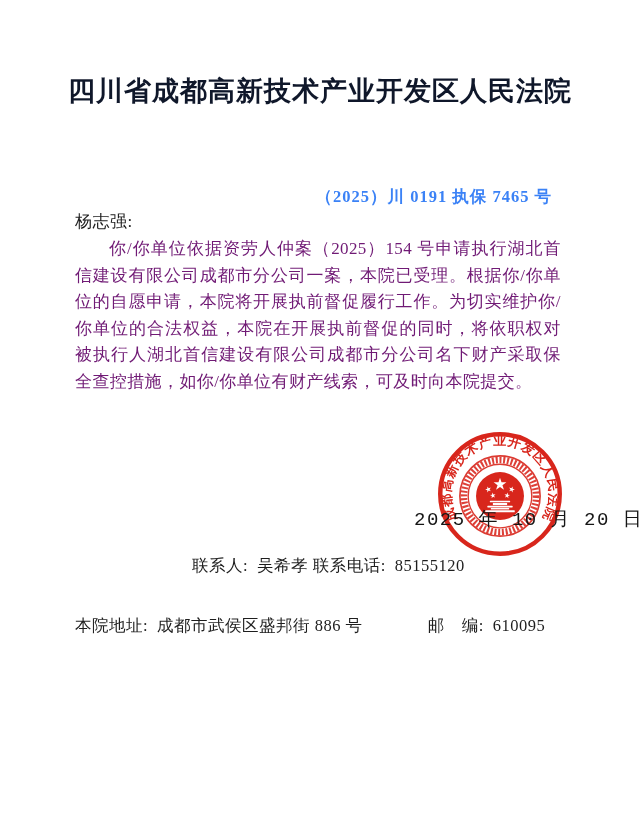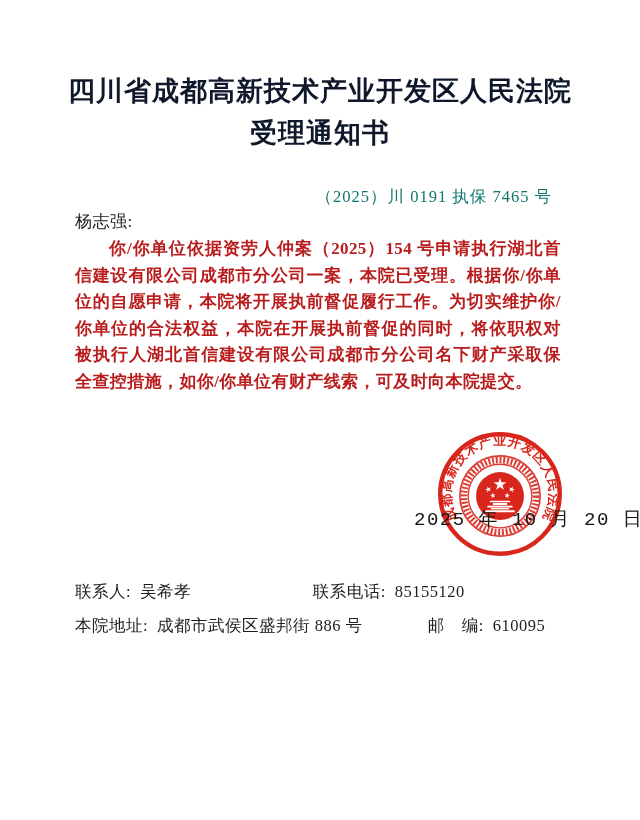--- a/index.html
+++ b/index.html
@@ -10,60 +10,59 @@
     overflow:hidden; margin:0 auto;
   }
   .title {
     position:absolute; top:70px; left:0; width:640px; margin:0;
     text-align:center; font-size:27px; font-weight:bold;
     line-height:42px; letter-spacing:1px; color:#0f172a;
   }
   .title .tl { display:block; }
   .case-number {
     position:absolute; top:186px; right:88px;
-    font-size:16.5px; font-weight:normal; letter-spacing:1px; color:#0f766e;
+    font-size:16.5px; font-weight:bold; letter-spacing:1px; color:#3b82f6;
   }
   .addressee {
     position:absolute; top:210px; left:75px;
     font-size:17px; letter-spacing:0.5px;font-family:Liberation Serif, serif;
   }
   .body-text {
     position:absolute; top:236px; left:75px; width:486px; margin:0;
     font-size:17px; line-height:26.6px; letter-spacing:0.4px;
-    text-align:justify; text-indent:2em; color:#b91c1c;font-weight:bold;
+    text-align:justify; text-indent:2em; color:#701a75;
   }
   .seal { position:absolute; left:437px; top:431px; width:126px; height:126px; z-index:1; }
   .seal svg { display:block; width:126px; height:126px; }
   .seal-ring-text {
     fill:var(--seal-color); font-size:12.8px; font-weight:bold;
     letter-spacing:0.8px; font-family:"Liberation Serif","DejaVu Serif",serif;
   }
   .issue-date {
     position:absolute; top:506px; left:414px; z-index:2;
     font-size:19px; letter-spacing:1.5px; color:#161616; white-space:nowrap;font-family:Liberation Mono, monospace;
   }
   .contact-row {
     position:absolute; left:75px; font-size:16.5px; letter-spacing:0.5px;
     white-space:nowrap; color:#1e1e1e;
   }
-  .contact-row.row1 { top:581px; }
+  .contact-row.row1 { top:555px;text-align:right; }
   .contact-row.row2 { top:586px;margin-top:29px; }
   .pair { display:inline-block; }
   .row1 .pair.first { width:233px; }
   .row2 .pair.first { width:348px; }
   .pair .val { margin-left:9px; }
 </style>
 </head>
 <body>
 
 <div class="page">
 
   <h1 class="title">
     <span class="tl">四川省成都高新技术产业开发区人民法院</span>
-    <span class="tl">受理通知书</span>
   </h1>
 
   <div class="case-number">（2025）川 0191 执保 7465 号</div>
 
   <div class="addressee">杨志强:</div>
 
   <p class="body-text">你/你单位依据资劳人仲案（2025）154 号申请执行湖北首信建设有限公司成都市分公司一案，本院已受理。根据你/你单位的自愿申请，本院将开展执前督促履行工作。为切实维护你/你单位的合法权益，本院在开展执前督促的同时，将依职权对被执行人湖北首信建设有限公司成都市分公司名下财产采取保全查控措施，如你/你单位有财产线索，可及时向本院提交。</p>
 
   <div class="seal">
     <svg viewBox="0 0 124 124">

